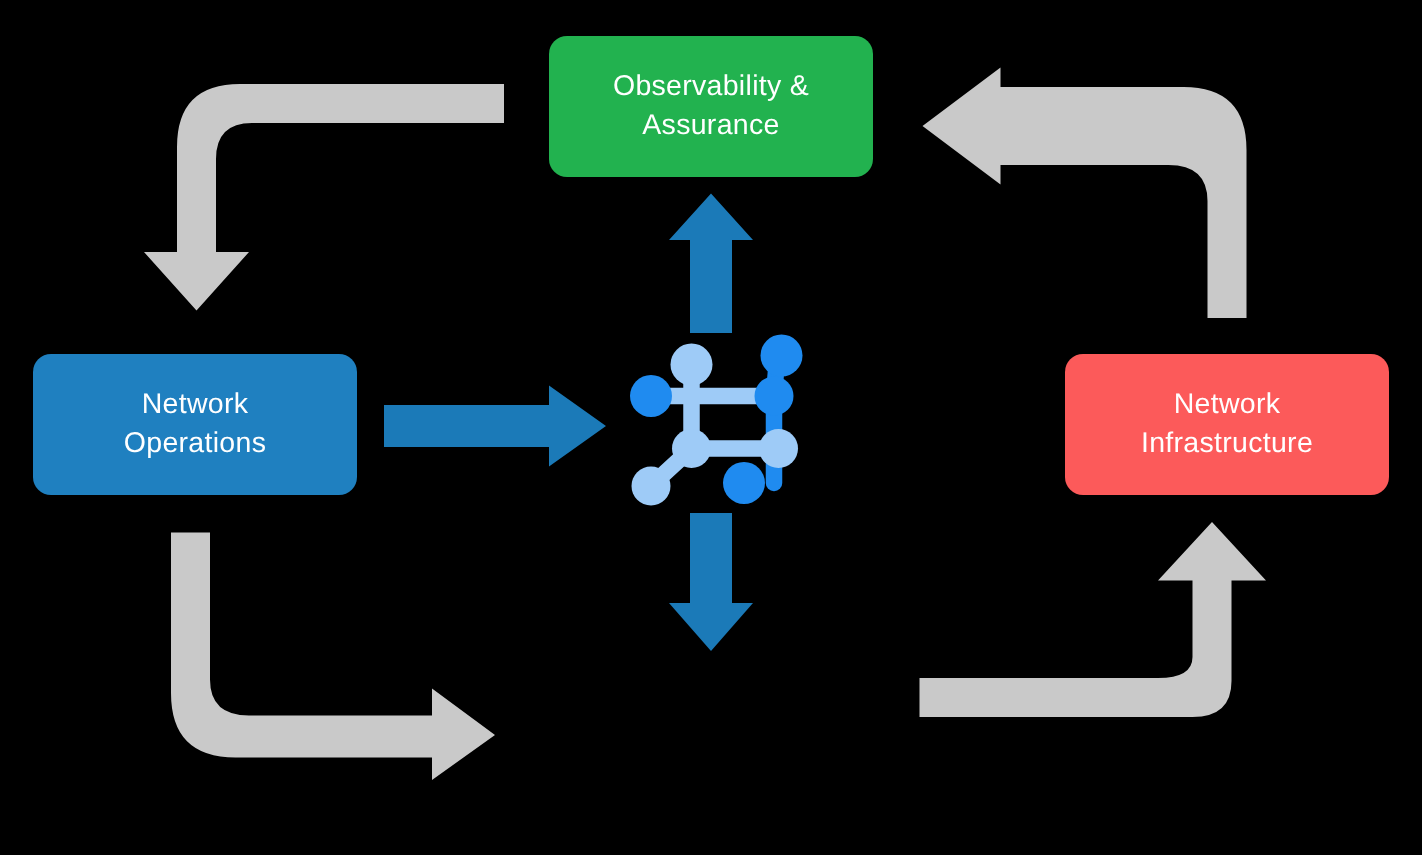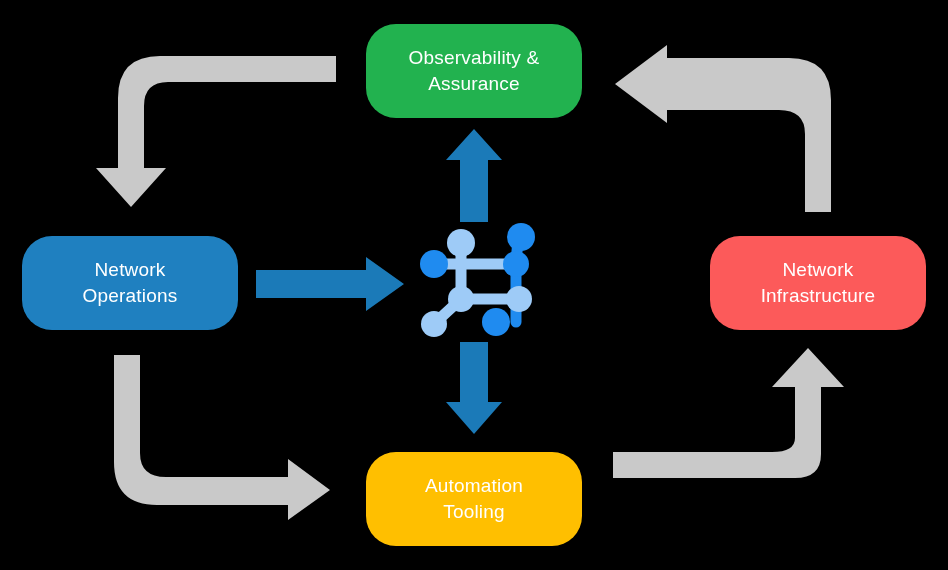--- a/index.html
+++ b/index.html
@@ -47,21 +47,21 @@
     left: 366px;  top: 452px;  width: 216px; height: 94px;
   }
   svg.layer {
     position: absolute;
     left: 0; top: 0;
     width: 948px;
     height: 570px;
   }
   #arrow-layer { z-index: 1; }
   #icon-layer  { z-index: 3; }
-  .node-box    { z-index: 4; border-radius: 30px; }
+  .node-box    { z-index: 4; }
 </style>
 </head>
 <body>
 
 <div id="canvas" style="background: rgb(0, 0, 0);">
 
   <svg id="arrow-layer" class="layer" viewBox="0 0 948 570">
 
     <path fill="#c9c9c9" d="M 336 56
              L 160 56
@@ -176,18 +176,14 @@
   <div id="box-operations" class="node-box" style="background:#1f80c0">
     <span class="node-label">Network
 Operations</span>
   </div>
 
   <div id="box-infrastructure" class="node-box" style="background:#fc5a5a">
     <span class="node-label">Network
 Infrastructure</span>
   </div>
 
-  <div id="box-automation" class="node-box" style="background:#ffbf00">
-    <span class="node-label">Automation
-Tooling</span>
-  </div>
 
 </div>
 
 </body></html>

